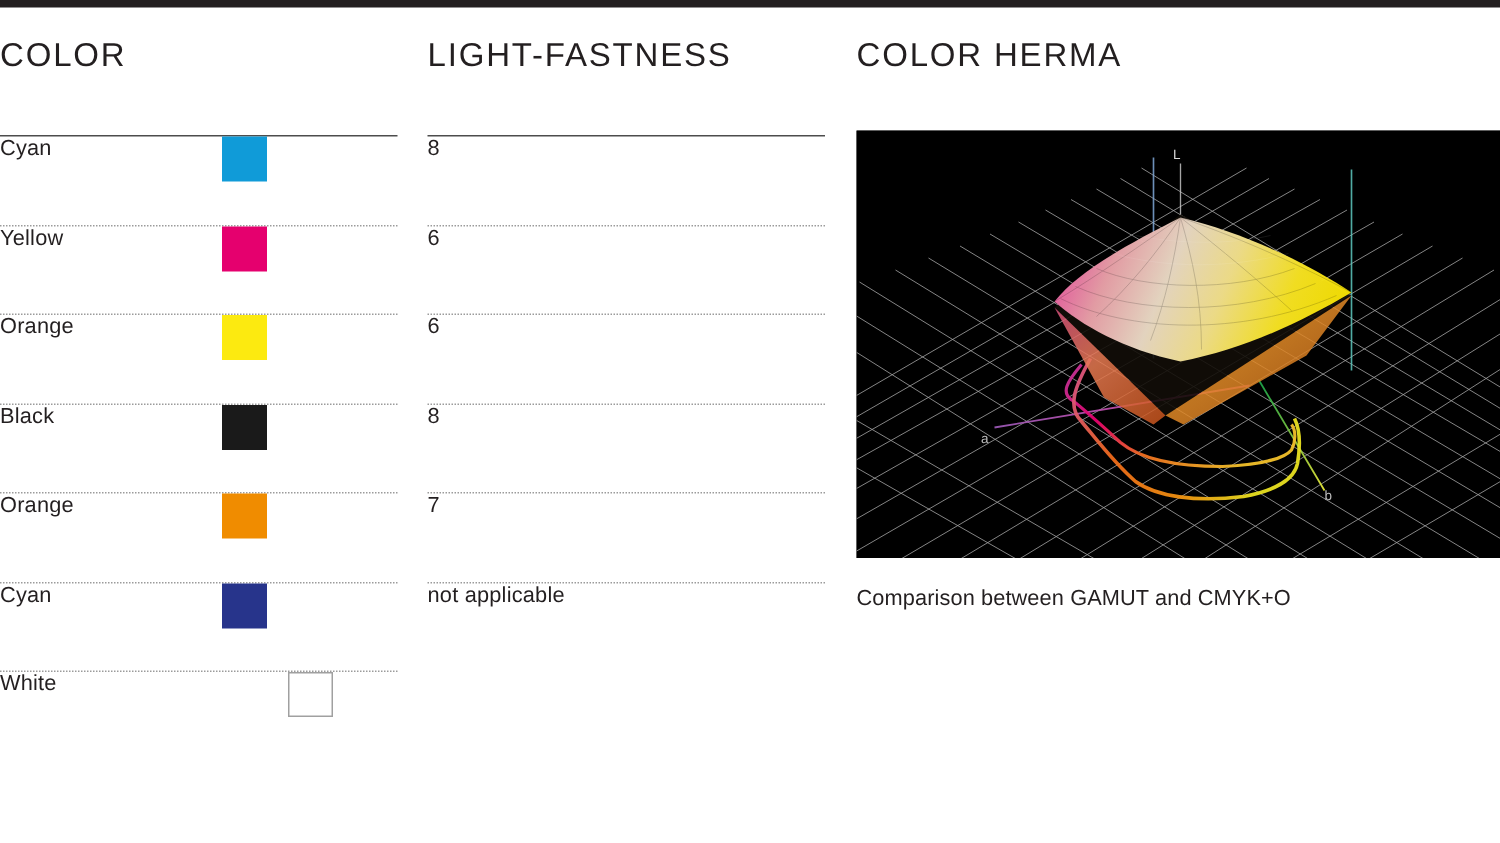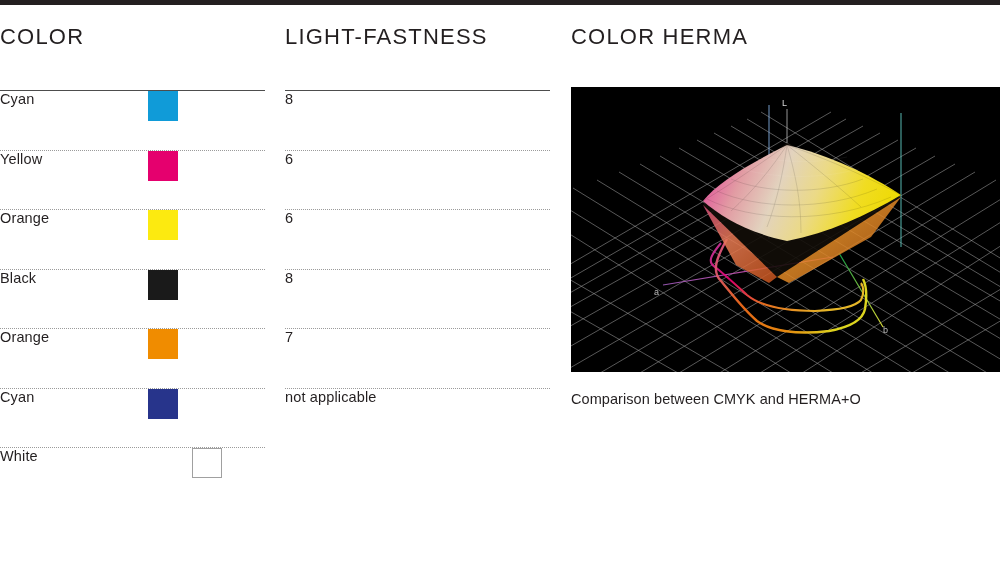--- a/index.html
+++ b/index.html
@@ -293,18 +293,18 @@
         <g stroke="#ffffff" stroke-width="0.35" fill="none" opacity="0.16">
           <path d="M 186 70 C 216 76 250 76 276 70"></path>
           <path d="M 170 82 C 208 92 248 92 288 82"></path>
         </g>
 
         <line x1="216" y1="22" x2="216" y2="56" stroke="#d0d0d0" stroke-width="0.9" opacity="0.8"></line>
         <text x="211" y="19" fill="#d8d8d8" font-family="'Liberation Sans', sans-serif" font-size="9">L</text>
       </svg>
 
       <p id="gamut-caption">
-        <span>Comparison between CMYK and HERMA+O</span>
+        <span>Comparison between GAMUT and CMYK+O</span>
       </p>
     </div>
   </div>
 
 </div>
 
 </body></html>

